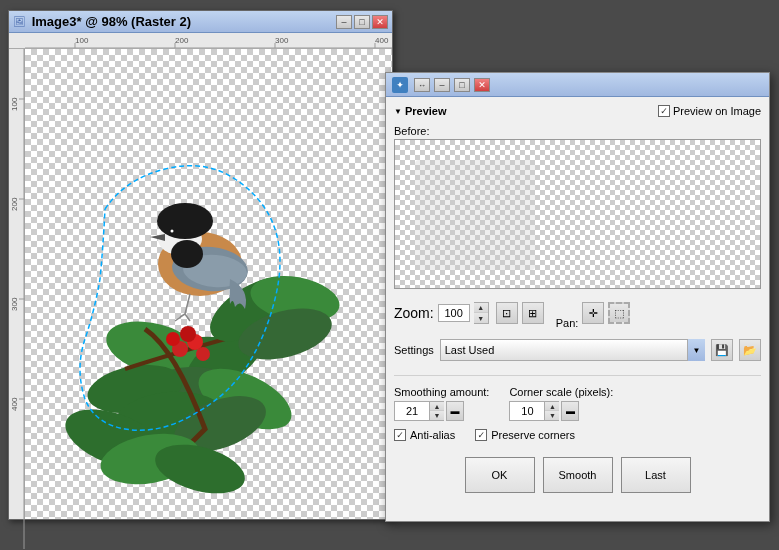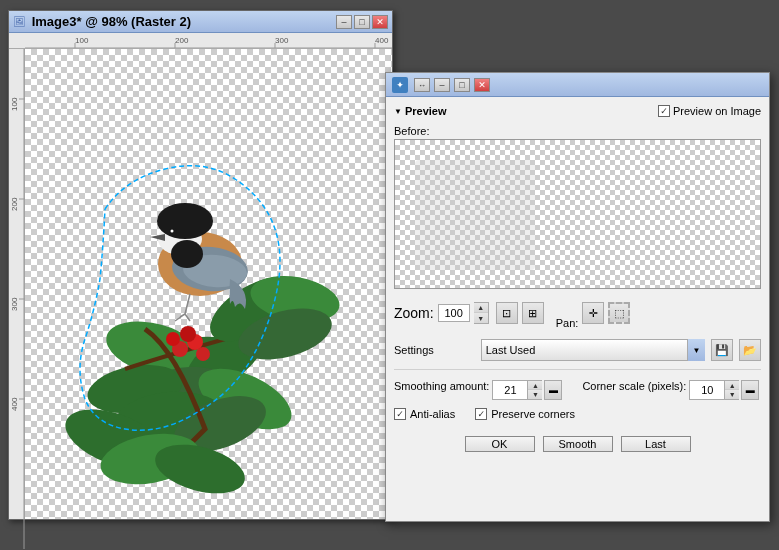--- a/index.html
+++ b/index.html
@@ -229,39 +229,38 @@
       font-size: 11px;
     }
     .pan-label { font-size: 11px; margin-left: 8px; margin-top: 20px; }
 
     
     .settings-row {
       display: flex;
       align-items: center;
       gap: 6px;
       margin-bottom: 10px;
-      padding-bottom: 8px;
+      padding-bottom: 14px;
       border-bottom: 1px solid #d0d0d0;
     }
     .settings-label { font-size: 11px; font-weight: normal; }
     .settings-select {
       flex: 1;
       height: 22px;
       border: 1px solid #aaa;
       background: white;
       font-size: 11px;
       padding: 0 4px;
       appearance: none;
       -webkit-appearance: none;
       background-image: linear-gradient(to bottom, #fff, #e0e0e0);
     }
     .select-wrapper {
       flex: 1;
       position: relative;
-      margin-left: 41px;
     }
     .select-arrow {
       position: absolute;
       right: 0;
       top: 0;
       bottom: 0;
       width: 18px;
       background: linear-gradient(to bottom, #c0d4f0, #a0b8e0);
       border-left: 1px solid #aaa;
       display: flex;
@@ -275,21 +274,21 @@
     .params-section {
       margin-bottom: 8px;
     }
     .params-row {
       display: flex;
       gap: 20px;
       margin-bottom: 8px;
     }
     .param-group {
       display: flex;
-      flex-direction: row;
+      flex-direction: column;
       gap: 3px;
     }
     .param-label {
       font-size: 11px;
     }
     .param-input-row {
       display: flex;
       align-items: center;
     }
     .param-input {
@@ -327,21 +326,21 @@
 
     
     .dialog-buttons {
       display: flex;
       justify-content: center;
       gap: 8px;
       padding-top: 4px;
     }
     .dlg-btn {
       width: 70px;
-      height: 16px;
+      height: 36px;
       border: 1px solid #888;
       background: linear-gradient(to bottom, #f5f5f5, #e0e0e0);
       font-size: 11px;
       cursor: pointer;
       display: flex;
       align-items: center;
       justify-content: center;
     }
 
     

